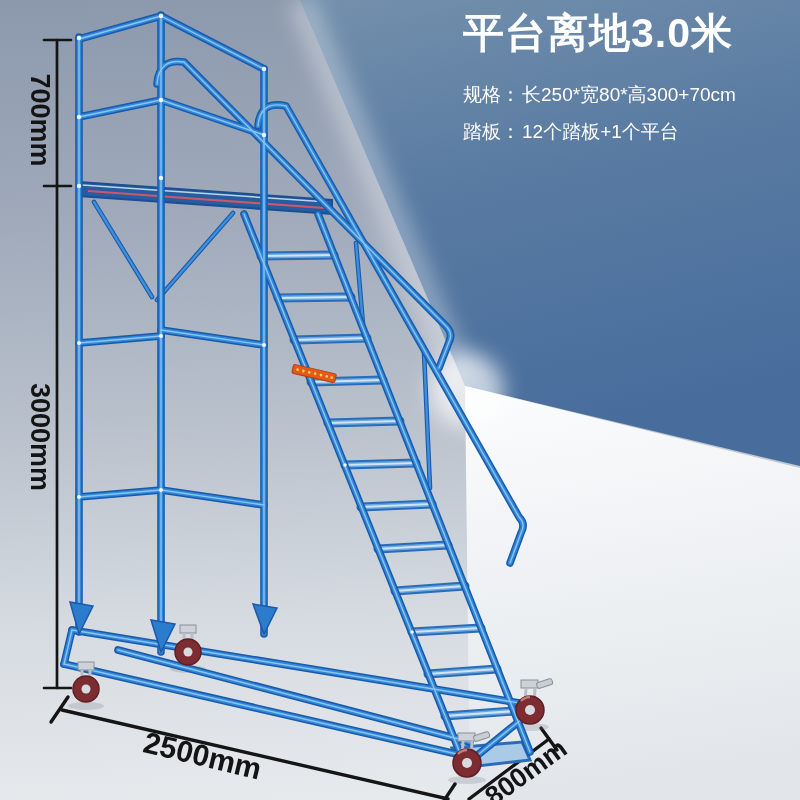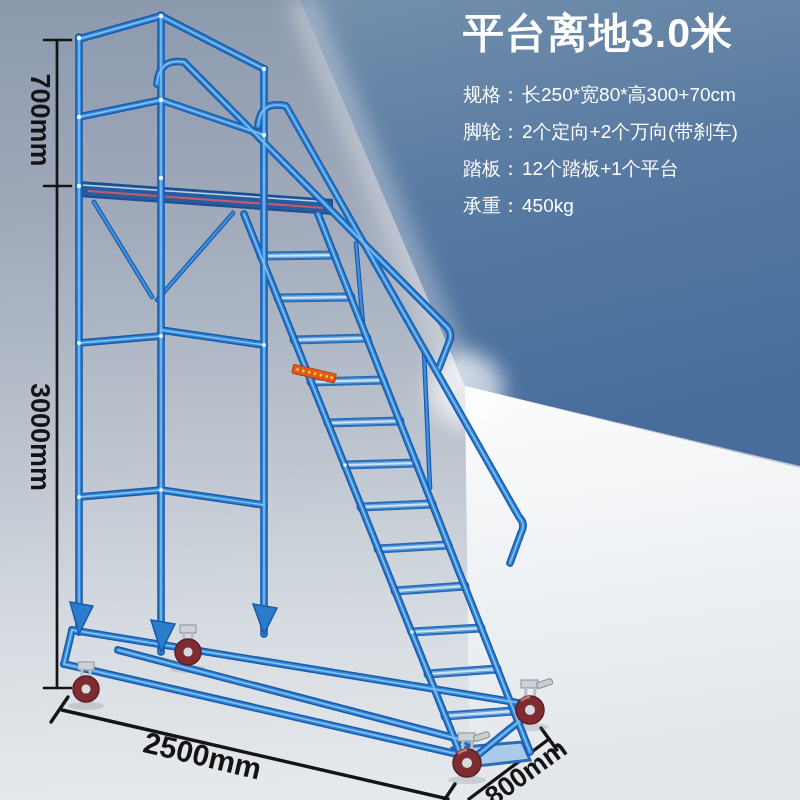--- a/index.html
+++ b/index.html
@@ -234,24 +234,18 @@
     </g>
   </svg>
 
   <div class="panel">
     <div class="title">平台离地3.0米</div>
     <div class="specs">
       <div class="spec-row">
         <span class="spec-label">规格：</span><span class="spec-value">长250*宽80*高300+70cm</span>
       </div>
       <div class="spec-row">
-        <span class="spec-label">脚轮：</span><span class="spec-value">2个定向+2个万向(带刹车)</span>
-      </div>
-      <div class="spec-row">
         <span class="spec-label">踏板：</span><span class="spec-value">12个踏板+1个平台</span>
-      </div>
-      <div class="spec-row">
-        <span class="spec-label">承重：</span><span class="spec-value">450kg</span>
       </div>
     </div>
   </div>
 
 </div>
 
 </body></html>

